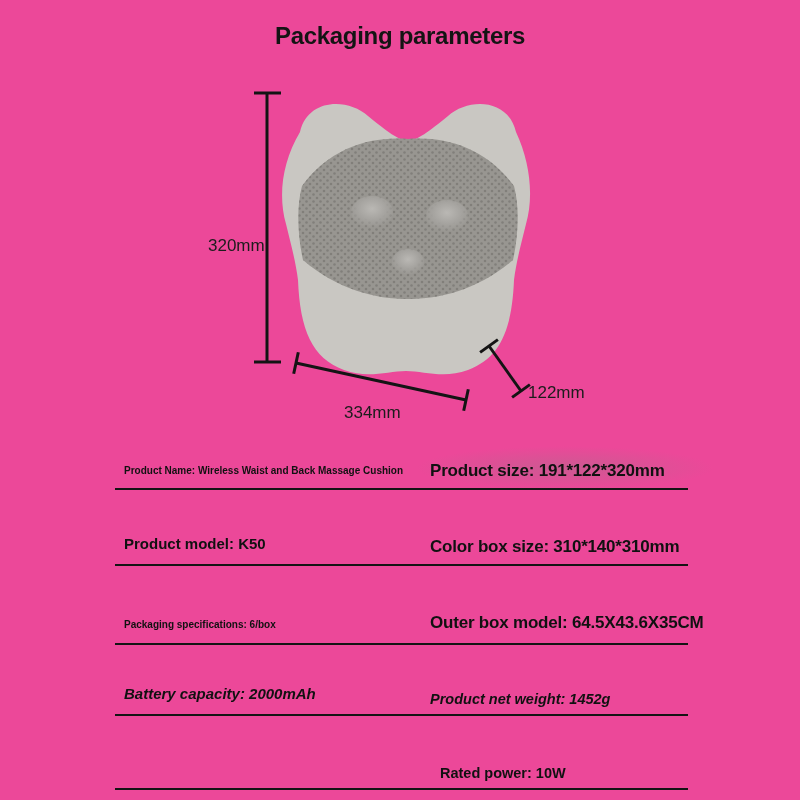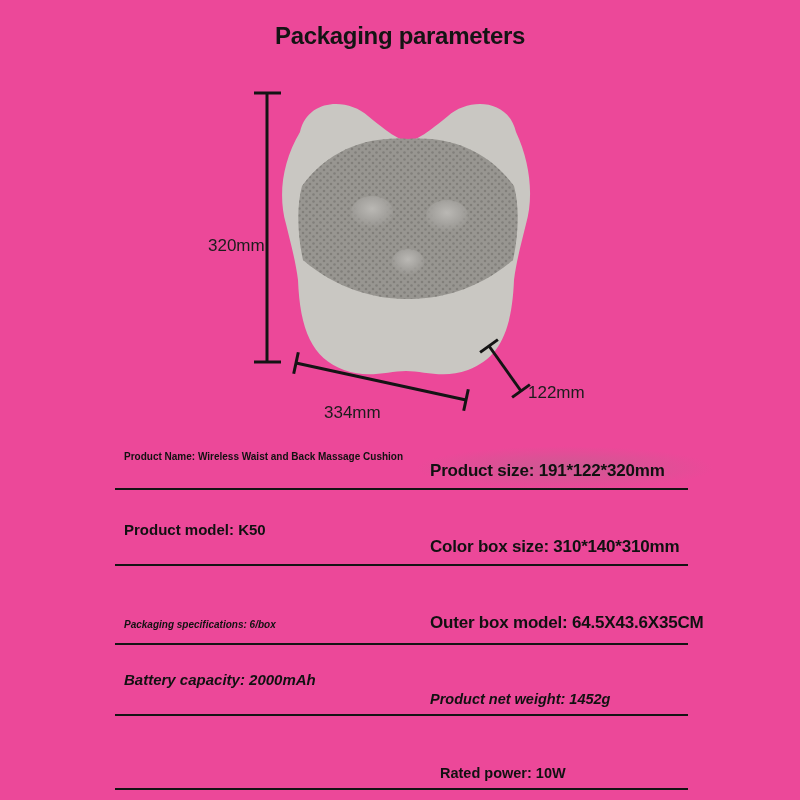--- a/index.html
+++ b/index.html
@@ -27,21 +27,21 @@
     top: 0;
     left: 0;
   }
   .dim-label {
     position: absolute;
     font-size: 17px;
     font-weight: 400;
     color: #1c1c1c;
   }
   .dim-height { top: 236px; left: 208px; }
-  .dim-width  { top: 403px; left: 324px; }
+  .dim-width  { top: 403px; left: 344px; }
   .dim-depth  { top: 383px; left: 528px; }
 
   .spec-table {
     position: absolute;
     top: 440px;
     left: 115px;
     width: 573px;
   }
   .spec-row {
     position: relative;
@@ -53,23 +53,23 @@
   .row3 { height: 79px; }
   .row4 { height: 71px; font-style: italic; }
   .row5 { height: 74px; }
 
   .spec-left, .spec-right {
     position: absolute;
     white-space: nowrap;
     color: #111111;
     font-weight: 700;
   }
-  .spec-left  { left: 9px;  bottom: 26px; }
+  .spec-left  { left: 9px;  bottom: 12px; }
   .spec-right { left: 315px; bottom: 7px; }
-  .row3 .spec-left  { bottom: 13px; font-style: italic; }
+  .row3 .spec-left  { bottom: 13px; }
   .row3 .spec-right { bottom: 10px; }
   .row5 .spec-right { left: 325px; }
 
   .left-small  { font-size: 10px; }
   .left-med    { font-size: 15px; }
   .right-large { font-size: 17px; letter-spacing: -0.2px; }
   .right-med   { font-size: 14.5px; }
 
   .row1-shade {
     position: absolute;

